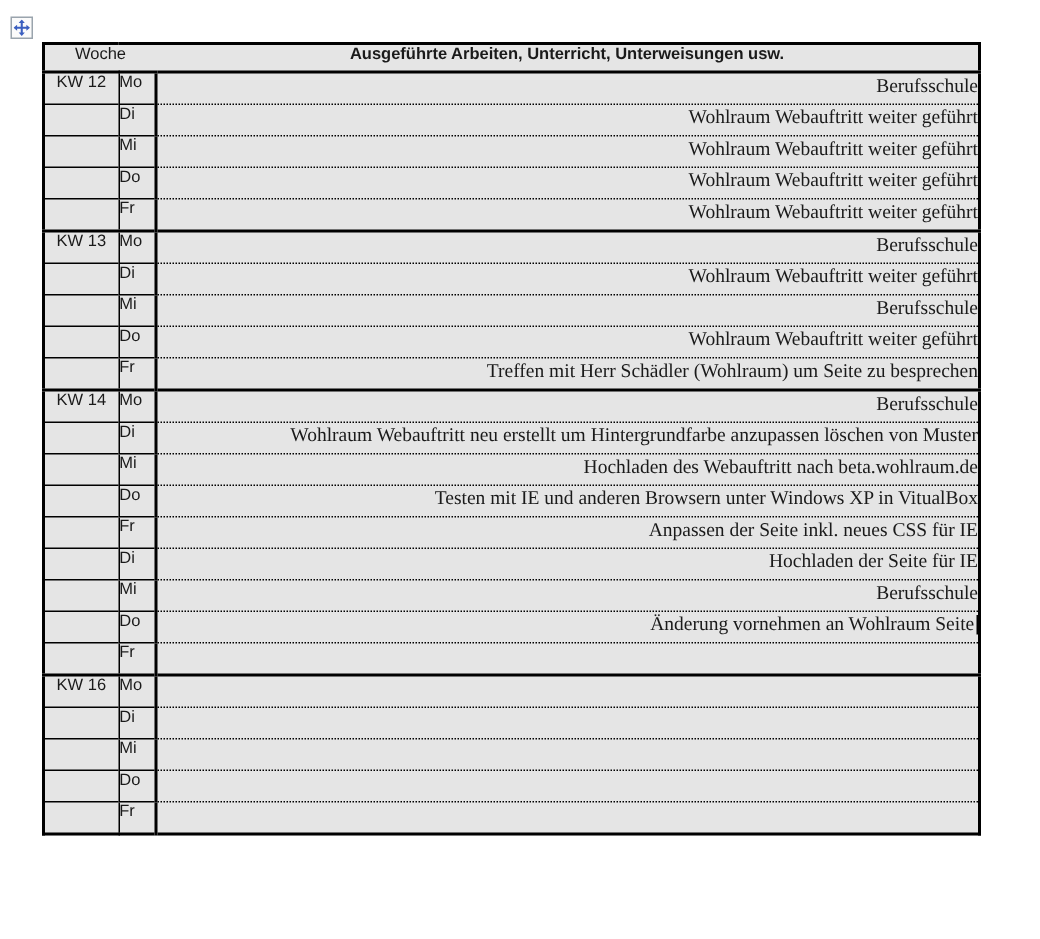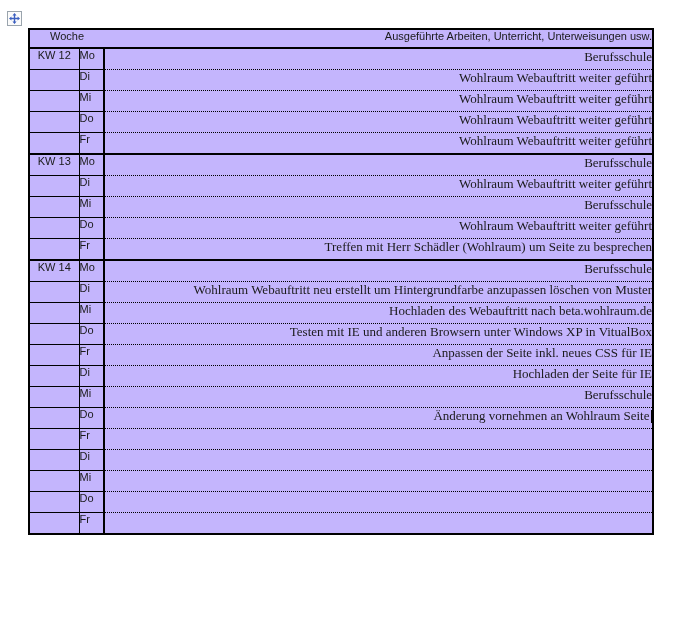--- a/index.html
+++ b/index.html
@@ -33,37 +33,37 @@
   .move-handle svg { display: block; }
 
   table.worklog {
     position: absolute;
     left: 28px;
     top: 28px;
     border-collapse: collapse;
     table-layout: fixed;
     width: 624px;
     border: 2px solid #000;
-    background: #c4b5fd;
+    background: #e5e5e5;
   }
   table.worklog th, table.worklog td {
     padding: 0;
     vertical-align: top;
     overflow: hidden;
     white-space: nowrap;
   }
   thead th {
     height: 17px;
     font-size: 11px;
     font-weight: normal;
     border-bottom: 2px solid #000;
     padding-top: 2px;
   }
   th.header-week { text-align: center; }
-  th.header-work { text-align: right; padding-left: 5px; }
+  th.header-work { text-align: center; padding-left: 5px; font-weight: bold; }
 
   tbody td { height: 20px; padding-top: 2px; }
   td.col-week {
     font-size: 11px;
     text-align: center;
     border-right: 1px solid #000;
     border-top: 1px solid #000;
     margin-top: 46px;
   }
   td.col-day {
@@ -202,20 +202,25 @@
         <tr>
           <td class="col-week"></td>
           <td class="col-day">Do</td>
           <td class="col-entry">Änderung vornehmen an Wohlraum Seite<span class="caret"></span></td>
         </tr>
         <tr>
           <td class="col-week"></td>
           <td class="col-day">Fr</td>
           <td class="col-entry"></td>
         </tr>
+        <tr class="week-start">
+          <td class="col-week">KW 16</td>
+          <td class="col-day">Mo</td>
+          <td class="col-entry"></td>
+        </tr>
         <tr>
           <td class="col-week"></td>
           <td class="col-day">Di</td>
           <td class="col-entry"></td>
         </tr>
         <tr>
           <td class="col-week"></td>
           <td class="col-day">Mi</td>
           <td class="col-entry"></td>
         </tr>

